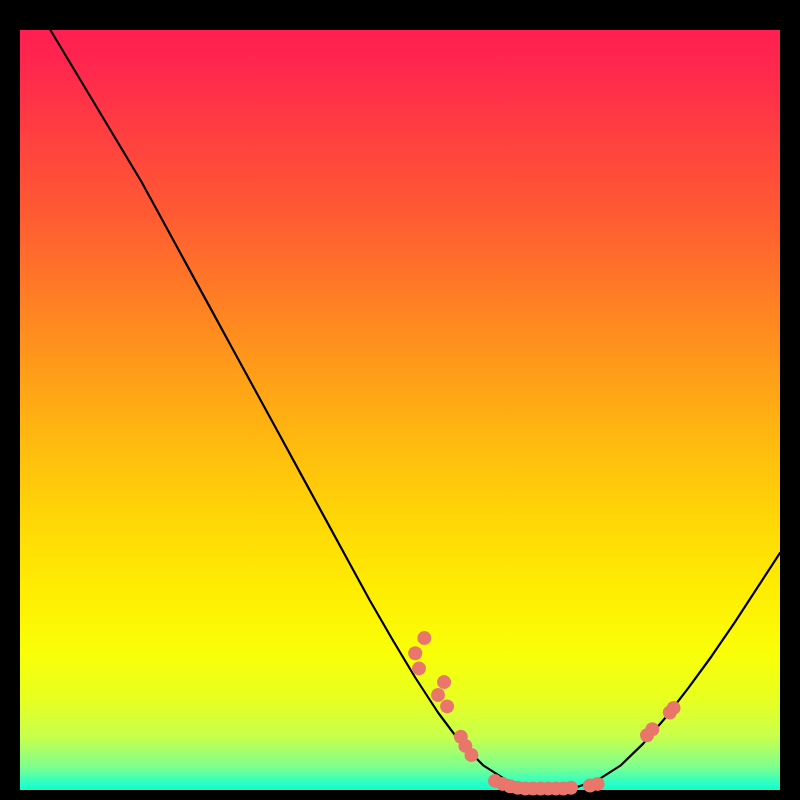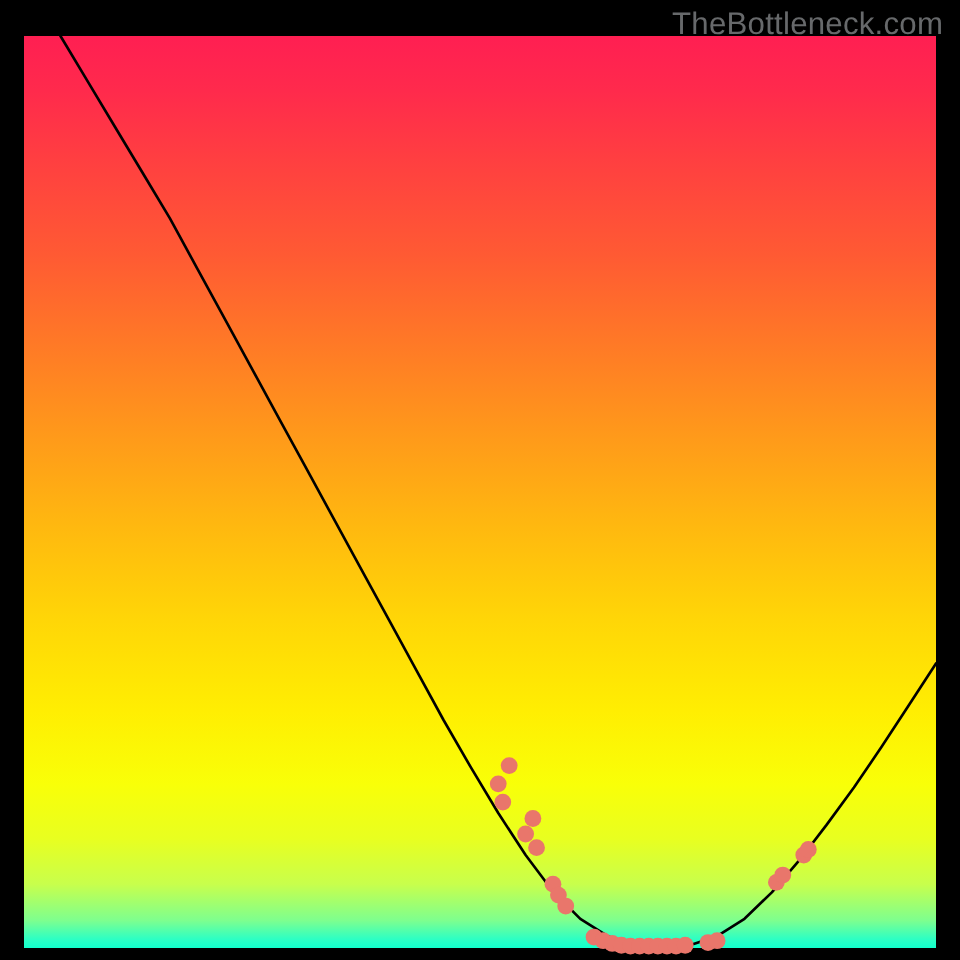--- a/index.html
+++ b/index.html
@@ -52,21 +52,20 @@
     position: absolute;
     inset: 0;
     width: 100%;
     height: 100%;
     overflow: visible;
   }
 </style>
 </head>
 <body>
 <div class="container">
-  <div class="watermark">TheBottleneck.com</div>
   <div class="plot-area">
     <div class="gradient"></div>
     <svg class="curve" viewBox="0 0 760 760" preserveAspectRatio="none">
       <path id="curve-path" fill="none" stroke="#000000" stroke-width="2.2" stroke-linejoin="round" stroke-linecap="round" d="M30.40 0.00 L53.20 38.00 L76.00 76.00 L98.80 114.00 L121.60 152.00 L144.40 193.80 L167.20 235.60 L190.00 277.40 L212.80 319.20 L235.60 361.00 L258.40 402.80 L281.20 444.60 L304.00 486.40 L326.80 528.20 L349.60 570.00 L372.40 609.52 L395.20 647.52 L418.00 682.48 L440.80 712.88 L463.60 735.68 L486.40 750.12 L509.20 757.72 L532.00 760.00 L554.80 757.72 L577.60 750.12 L600.40 735.68 L623.20 713.64 L646.00 687.04 L668.80 657.40 L691.60 626.24 L714.40 592.80 L737.20 557.84 L760.00 522.88"></path>
       <g id="markers">
           <circle cx="395.20" cy="623.20" r="7" fill="#e9766b" stroke="#d65f55" stroke-width="0"></circle>
           <circle cx="399.00" cy="638.40" r="7" fill="#e9766b" stroke="#d65f55" stroke-width="0"></circle>
           <circle cx="404.32" cy="608.00" r="7" fill="#e9766b" stroke="#d65f55" stroke-width="0"></circle>
           <circle cx="418.00" cy="665.00" r="7" fill="#e9766b" stroke="#d65f55" stroke-width="0"></circle>
           <circle cx="424.08" cy="652.08" r="7" fill="#e9766b" stroke="#d65f55" stroke-width="0"></circle>

